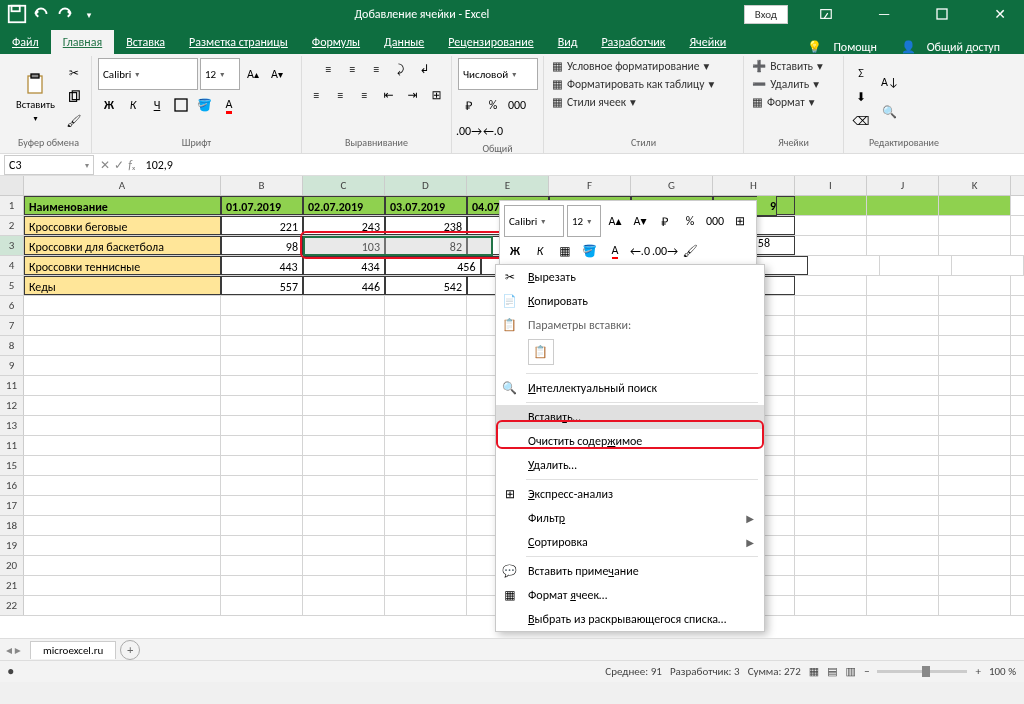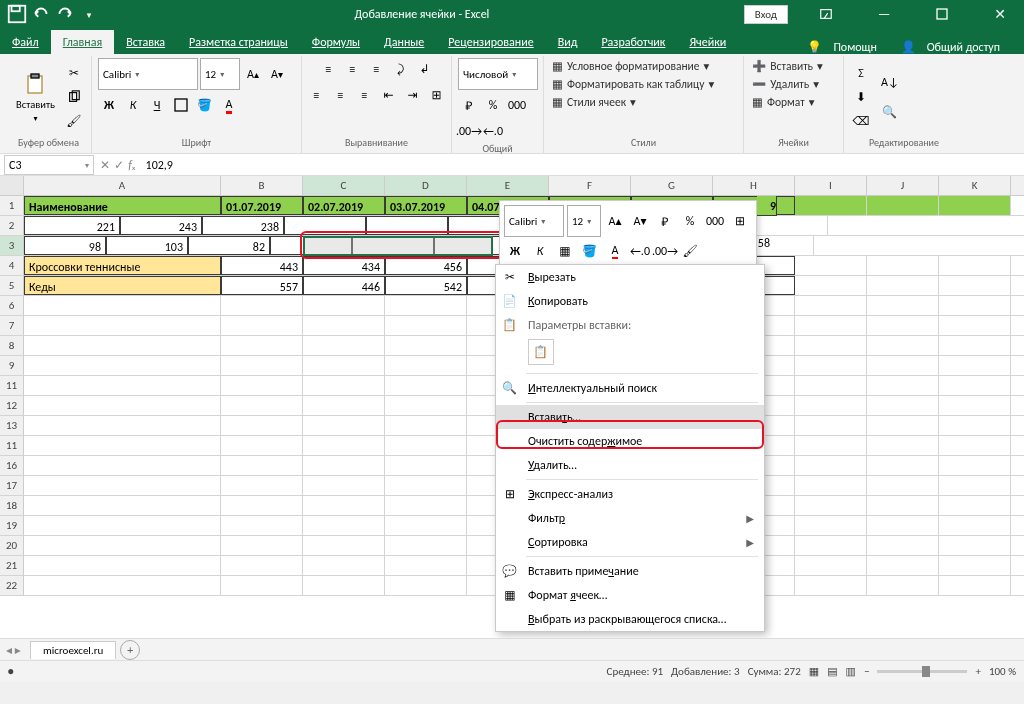--- a/index.html
+++ b/index.html
@@ -321,50 +321,52 @@
         <div class="cell hdr-cell thick-border" style="width: 82px;">04.07.</div>
         <div class="cell hdr-cell thick-border" style="width: 82px;"></div>
         <div class="cell hdr-cell thick-border" style="width: 82px;"></div>
         <div class="cell hdr-cell thick-border" style="width: 82px;"></div>
         <div class="cell hdr-cell" style="width: 72px;"></div>
         <div class="cell hdr-cell" style="width: 72px;"></div>
         <div class="cell hdr-cell" style="width: 72px;"></div>
       </div>
       <div class="row">
         <div class="rowh">2</div>
-        <div class="cell num thick-border" style="width: 96px;">221</div>
+        <div class="cell name-cell thick-border" style="width: 197px;">Кроссовки беговые</div>
+        <div class="cell num thick-border" style="width: 82px;">221</div>
         <div class="cell num thick-border" style="width: 82px;">243</div>
         <div class="cell num thick-border" style="width: 82px;">238</div>
         <div class="cell thick-border" style="width: 82px;"></div>
         <div class="cell thick-border" style="width: 82px;"></div>
         <div class="cell thick-border" style="width: 82px;"></div>
         <div class="cell thick-border" style="width: 82px;"></div>
         <div class="cell" style="width: 72px;"></div>
         <div class="cell" style="width: 72px;"></div>
         <div class="cell" style="width: 72px;"></div>
       </div>
       <div class="row">
         <div class="rowh sel">3</div>
+        <div class="cell name-cell thick-border" style="width: 197px;">Кроссовки для баскетбола</div>
         <div class="cell num thick-border" style="width: 82px;">98</div>
         <div class="cell num thick-border" style="width: 82px;">103</div>
         <div class="cell num thick-border" style="width: 82px;">82</div>
         <div class="cell thick-border" style="width: 82px;"></div>
         <div class="cell thick-border" style="width: 82px;"></div>
         <div class="cell thick-border" style="width: 82px;"></div>
         <div class="cell thick-border" style="width: 82px;"></div>
         <div class="cell" style="width: 72px;"></div>
         <div class="cell" style="width: 72px;"></div>
         <div class="cell" style="width: 72px;"></div>
       </div>
       <div class="row">
         <div class="rowh">4</div>
         <div class="cell name-cell thick-border" style="width: 197px;">Кроссовки теннисные</div>
         <div class="cell num thick-border" style="width: 82px;">443</div>
         <div class="cell num thick-border" style="width: 82px;">434</div>
-        <div class="cell num thick-border" style="width: 82px;">456</div>
+        <div class="cell num thick-border" style="width: 96px;">456</div>
         <div class="cell thick-border" style="width: 82px;"></div>
         <div class="cell thick-border" style="width: 82px;"></div>
         <div class="cell thick-border" style="width: 82px;"></div>
         <div class="cell thick-border" style="width: 82px;"></div>
         <div class="cell" style="width: 72px;"></div>
         <div class="cell" style="width: 72px;"></div>
         <div class="cell" style="width: 72px;"></div>
       </div>
       <div class="row">
         <div class="rowh">5</div>
@@ -473,20 +475,34 @@
         <div class="cell" style="width: 82px;"></div>
         <div class="cell" style="width: 82px;"></div>
         <div class="cell" style="width: 82px;"></div>
         <div class="cell" style="width: 82px;"></div>
         <div class="cell" style="width: 72px;"></div>
         <div class="cell" style="width: 72px;"></div>
         <div class="cell" style="width: 72px;"></div>
       </div>
       <div class="row">
         <div class="rowh">11</div>
+        <div class="cell" style="width: 197px;"></div>
+        <div class="cell" style="width: 82px;"></div>
+        <div class="cell" style="width: 82px;"></div>
+        <div class="cell" style="width: 82px;"></div>
+        <div class="cell" style="width: 82px;"></div>
+        <div class="cell" style="width: 82px;"></div>
+        <div class="cell" style="width: 82px;"></div>
+        <div class="cell" style="width: 82px;"></div>
+        <div class="cell" style="width: 72px;"></div>
+        <div class="cell" style="width: 72px;"></div>
+        <div class="cell" style="width: 72px;"></div>
+      </div>
+      <div class="row">
+        <div class="rowh">15</div>
         <div class="cell" style="width: 197px;"></div>
         <div class="cell" style="width: 82px;"></div>
         <div class="cell" style="width: 82px;"></div>
         <div class="cell" style="width: 82px;"></div>
         <div class="cell" style="width: 82px;"></div>
         <div class="cell" style="width: 82px;"></div>
         <div class="cell" style="width: 82px;"></div>
         <div class="cell" style="width: 82px;"></div>
         <div class="cell" style="width: 72px;"></div>
         <div class="cell" style="width: 72px;"></div>
@@ -691,21 +707,21 @@
 <div class="sheet-tabs">
   <span style="position:absolute;left:6px;color:#888;">◂ ▸</span>
   <div class="sheet-tab">microexcel.ru</div>
   <div class="add-sheet">+</div>
 </div>
 
 <div class="status">
   <span>⏺</span>
   <div class="status-right">
     <span><span>Среднее:</span> <span>91</span></span>
-    <span><span>Добавление:</span> <span>3</span></span>
+    <span><span>Разработчик:</span> <span>3</span></span>
     <span><span>Сумма:</span> <span>272</span></span>
     <span>▦</span>
     <span>▤</span>
     <span>▥</span>
     <span>−</span>
     <div class="zoom-slider">
         <div class="zoom-thumb"></div>
       </div>
     <span>+</span>
     <span>100 %</span>

